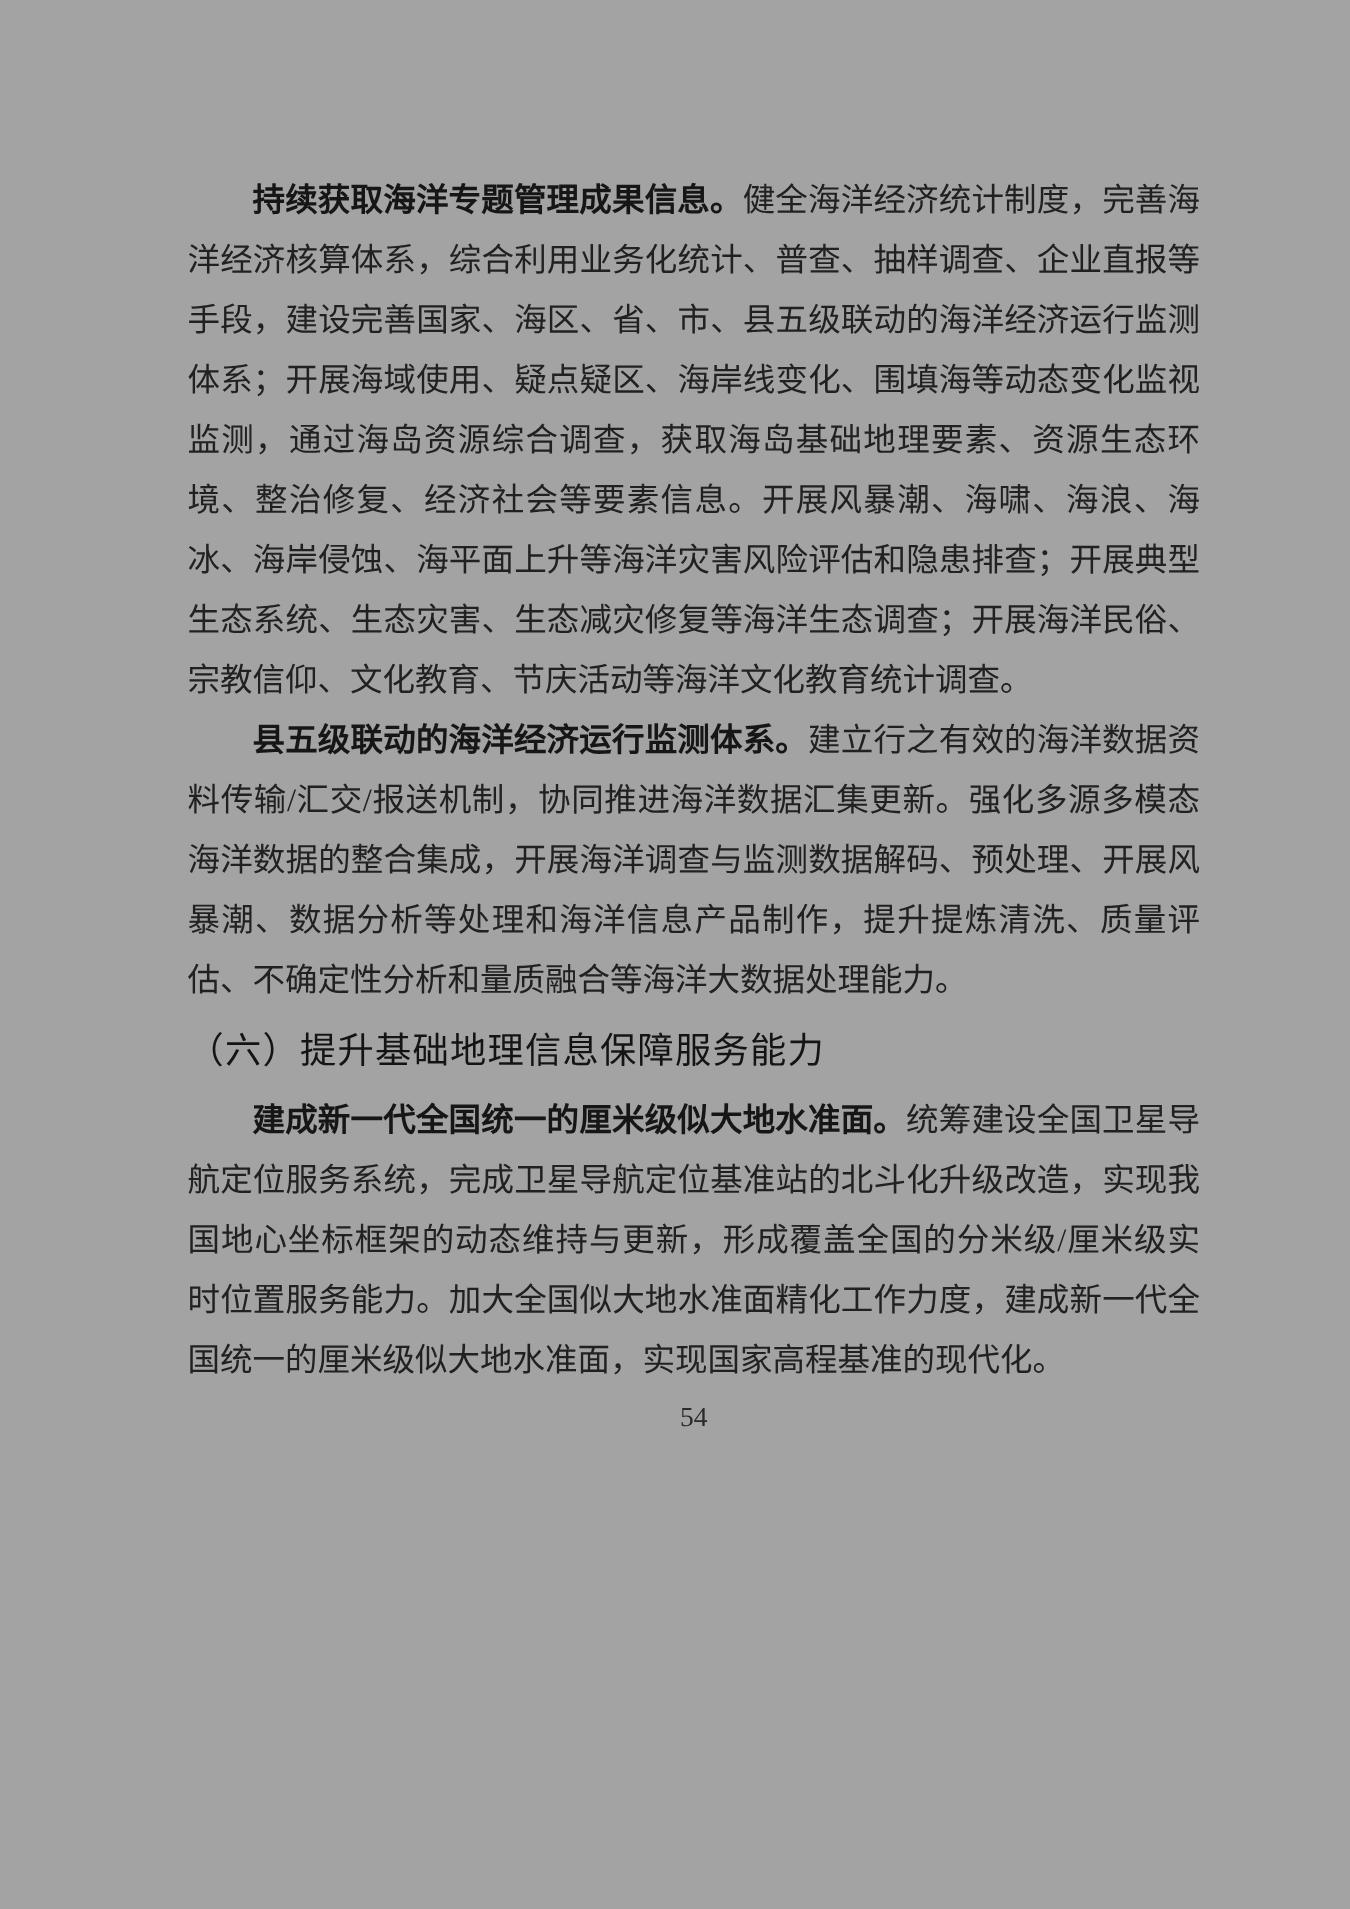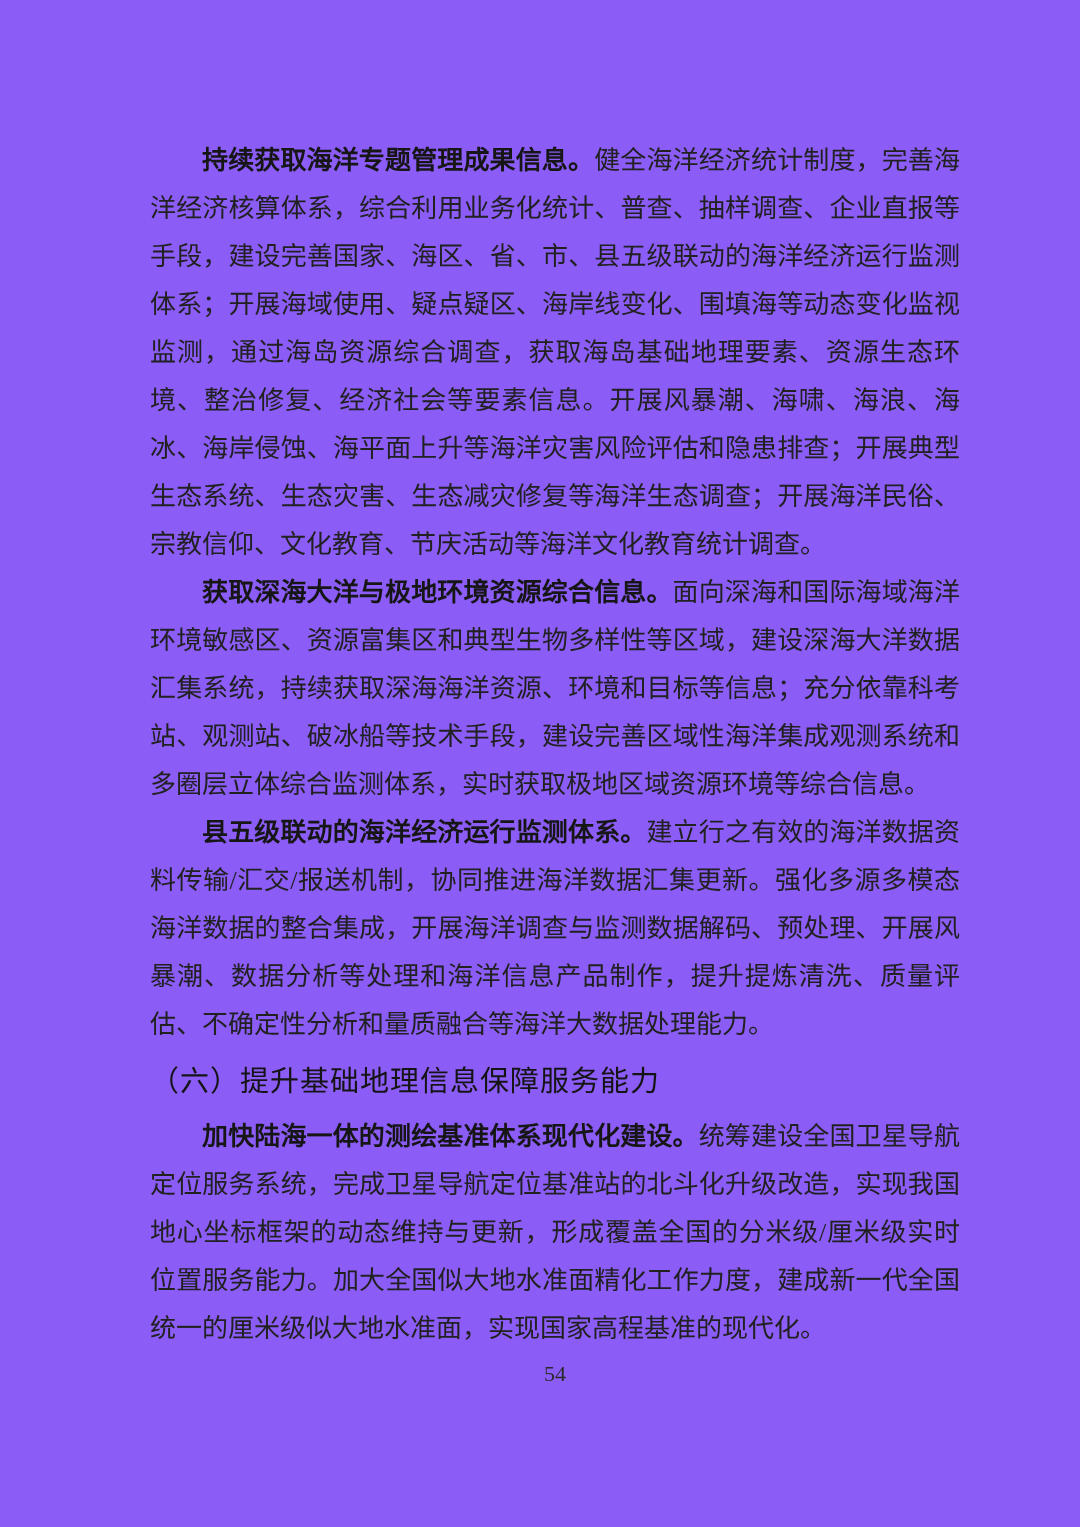--- a/index.html
+++ b/index.html
@@ -5,21 +5,21 @@
   html, body {
     margin: 0;
     padding: 0;
     background: #ffffff;
   }
   .page {
     position: relative;
     width: 1080px;
     height: 1527px;
     margin: 0 auto;
-    background: #8b5cf6;
+    background: #a3a3a3;
     box-sizing: border-box;
     padding: 137px 120px 0 150px;
     overflow: hidden;
     font-family: "Liberation Serif", "DejaVu Serif", serif;
     color: #212121;
   }
   .body-text p.para {
     margin: 0;
     font-size: 26px;
     line-height: 48px;
@@ -51,24 +51,23 @@
   }
 </style>
 </head>
 <body>
 
 <div class="page">
   <div class="body-text">
 
     <p class="para"><span class="lead">持续获取海洋专题管理成果信息。</span><span>健全海洋经济统计制度，完善海洋经济核算体系，综合利用业务化统计、普查、抽样调查、企业直报等手段，建设完善国家、海区、省、市、县五级联动的海洋经济运行监测体系；开展海域使用、疑点疑区、海岸线变化、围填海等动态变化监视监测，通过海岛资源综合调查，获取海岛基础地理要素、资源生态环境、整治修复、经济社会等要素信息。开展风暴潮、海啸、海浪、海冰、海岸侵蚀、海平面上升等海洋灾害风险评估和隐患排查；开展典型生态系统、生态灾害、生态减灾修复等海洋生态调查；开展海洋民俗、宗教信仰、文化教育、节庆活动等海洋文化教育统计调查。</span></p>
 
-    <p class="para"><span class="lead">获取深海大洋与极地环境资源综合信息。</span><span>面向深海和国际海域海洋环境敏感区、资源富集区和典型生物多样性等区域，建设深海大洋数据汇集系统，持续获取深海海洋资源、环境和目标等信息；充分依靠科考站、观测站、破冰船等技术手段，建设完善区域性海洋集成观测系统和多圈层立体综合监测体系，实时获取极地区域资源环境等综合信息。</span></p>
 
     <p class="para"><span class="lead">县五级联动的海洋经济运行监测体系。</span><span>建立行之有效的海洋数据资料传输/汇交/报送机制，协同推进海洋数据汇集更新。强化多源多模态海洋数据的整合集成，开展海洋调查与监测数据解码、预处理、开展风暴潮、数据分析等处理和海洋信息产品制作，提升提炼清洗、质量评估、不确定性分析和量质融合等海洋大数据处理能力。</span></p>
 
     <h2 class="section-heading">（六）提升基础地理信息保障服务能力</h2>
 
-    <p class="para"><span class="lead">加快陆海一体的测绘基准体系现代化建设。</span><span>统筹建设全国卫星导航定位服务系统，完成卫星导航定位基准站的北斗化升级改造，实现我国地心坐标框架的动态维持与更新，形成覆盖全国的分米级/厘米级实时位置服务能力。加大全国似大地水准面精化工作力度，建成新一代全国统一的厘米级似大地水准面，实现国家高程基准的现代化。</span></p>
+    <p class="para"><span class="lead">建成新一代全国统一的厘米级似大地水准面。</span><span>统筹建设全国卫星导航定位服务系统，完成卫星导航定位基准站的北斗化升级改造，实现我国地心坐标框架的动态维持与更新，形成覆盖全国的分米级/厘米级实时位置服务能力。加大全国似大地水准面精化工作力度，建成新一代全国统一的厘米级似大地水准面，实现国家高程基准的现代化。</span></p>
 
   </div>
 
   <div class="page-number">54</div>
 </div>
 
 </body></html>

